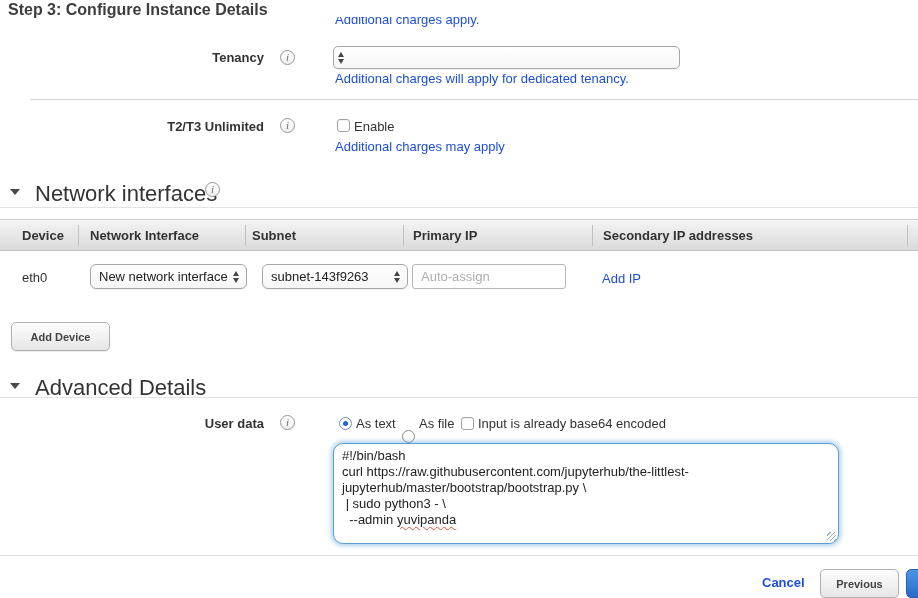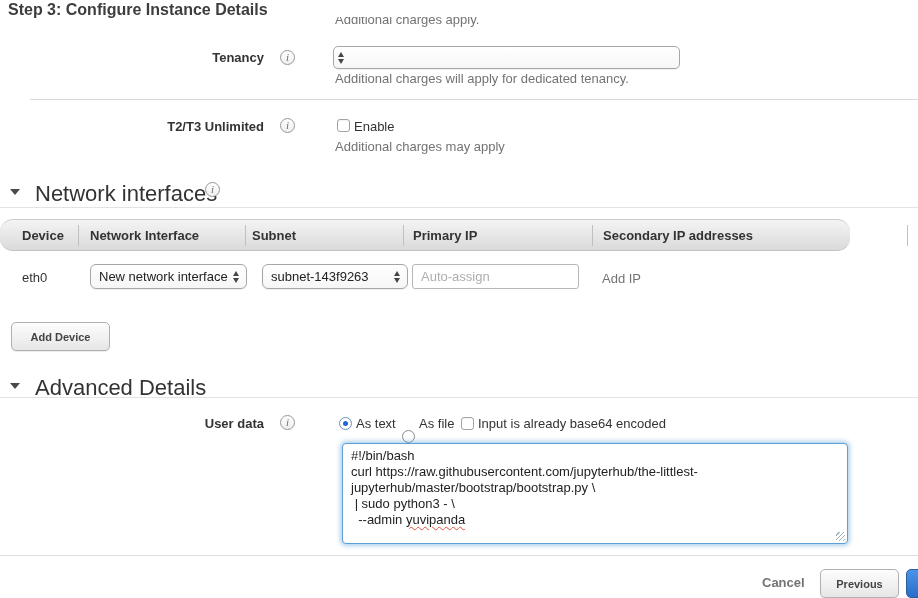--- a/index.html
+++ b/index.html
@@ -4,21 +4,21 @@
 <style>
   html,body{margin:0;padding:0;background:#fff;}
   #app{
     position:relative;width:918px;height:598px;background:#fff;overflow:hidden;
     font-family:"Liberation Sans",sans-serif;font-size:13px;color:#333;
   }
   .abs{position:absolute;}
   
   .page-title{left:8px;top:1px;font-size:16px;font-weight:bold;color:#3d3d3d;letter-spacing:0;}
   
-  .link{color:#737373;text-decoration:none;cursor:pointer;}
+  .link{color:#1d4ed8;text-decoration:none;cursor:pointer;}
   .link.bold{font-weight:bold;}
   
   .clipped-wrap{left:335px;top:17px;height:13px;overflow:hidden;}
   .clipped-wrap .inner{display:block;margin-top:-5px;}
   
   .form-label{width:200px;left:64px;text-align:right;font-weight:bold;color:#333;}
   
   .info-icon{
     width:15px;height:15px;border:1px solid #979797;border-radius:50%;
     background:linear-gradient(#ffffff,#efefef);
@@ -41,23 +41,23 @@
   .radio{width:13px;height:13px;border:1px solid #8a8a8a;border-radius:50%;background:#fff;box-sizing:border-box;cursor:pointer;position:relative;}
   .radio.checked{border-color:#6f8fbb;}
   .radio.checked::after{content:"";position:absolute;left:3px;top:3px;width:5px;height:5px;border-radius:50%;background:#1f68ce;}
   
   .divider{height:1px;background:#d8d8d8;}
   
   .sec-title{font-size:22px;color:#333;}
   .tri-collapse{width:0;height:0;border-left:5px solid transparent;border-right:5px solid transparent;border-top:6px solid #4a4a4a;cursor:pointer;}
   
   .tbl-header{
-    left:0;top:219px;width:850px;height:32px;box-sizing:border-box;
+    left:0;top:219px;width:918px;height:32px;box-sizing:border-box;
     background:linear-gradient(#f4f4f4,#dadada);
-    border-top:1px solid #cccccc;border-bottom:1px solid #c2c2c2;border-radius:13px;
+    border-top:1px solid #cccccc;border-bottom:1px solid #c2c2c2;
   }
   .tbl-header .th{position:absolute;top:8px;font-weight:bold;color:#333;white-space:nowrap;}
   .tbl-header .vsep{position:absolute;top:5px;height:21px;width:1px;background:#c0c0c0;}
   
   .txt-input{
     border:1px solid #b7b7b7;border-radius:3px;background:#fff;box-sizing:border-box;
     font-family:"Liberation Sans",sans-serif;font-size:13px;color:#333;padding:0 8px;
   }
   .txt-input::placeholder{color:#aeaeae;opacity:1;}
   
@@ -67,22 +67,22 @@
     font-family:"Liberation Sans",sans-serif;font-size:11px;font-weight:bold;color:#444;
     display:flex;align-items:center;justify-content:center;cursor:pointer;box-sizing:border-box;
     box-shadow:0 1px 1px rgba(0,0,0,.08);
   }
   .btn-blue{
     background:linear-gradient(#4a94e8,#2a6cc8);
     border:1px solid #2a5f9e;border-radius:5px 0 0 5px;cursor:pointer;box-sizing:border-box;
   }
   
   .udata{
-    left:342px;top:443px;width:506px;height:101px;box-sizing:border-box;
-    background:#fff;border:1px solid #5e9ed6;border-radius:4px;
+    left:333px;top:443px;width:506px;height:101px;box-sizing:border-box;
+    background:#fff;border:1px solid #5e9ed6;border-radius:10px;
     box-shadow:0 0 4px 2px rgba(100,165,220,.5);
     padding:4px 8px;overflow:hidden;cursor:text;
   }
   .udata .udtext{white-space:pre-wrap;overflow-wrap:break-word;line-height:16px;color:#222;}
   .udata .resize-grip{
     position:absolute;right:2px;bottom:2px;width:9px;height:9px;
     background:repeating-linear-gradient(135deg,transparent 0 2px,#9fb0bd 2px 3px);
   }
   .misspelled{text-decoration:underline wavy #e4533f;text-decoration-thickness:1px;text-underline-offset:2px;}
   .inline-label{color:#333;}
@@ -142,21 +142,21 @@
         <span class="tri-down"></span>
       </span>
   </div>
   <div class="abs sel" style="left:262px;top:264px;width:146px;height:25px;border-radius:6px;">
     <span class="sel-text">subnet-143f9263</span>
     <span class="arrows">
         <span class="tri-up"></span>
         <span class="tri-down"></span>
       </span>
   </div>
-  <input class="abs txt-input" style="left: 412px; top: 264px; width: 167px; height: 25px;" placeholder="Auto-assign">
+  <input class="abs txt-input" style="left: 412px; top: 264px; width: 154px; height: 25px;" placeholder="Auto-assign">
   <div class="abs link" style="left:602px;top:271px;">Add IP</div>
 
   <div class="abs btn" style="left:11px;top:322px;width:99px;height:29px;">Add Device</div>
 
   <div class="abs tri-collapse" style="left:10px;top:383px;"></div>
   <div class="abs sec-title" style="left:35px;top:375px;">Advanced Details</div>
   <div class="abs divider" style="left:0;top:397px;width:918px;background:#e3e3e3;"></div>
 
   <div class="abs form-label" style="top:416px;">User data</div>
   <div class="abs info-icon" style="left:280px;top:415px;">i</div>

